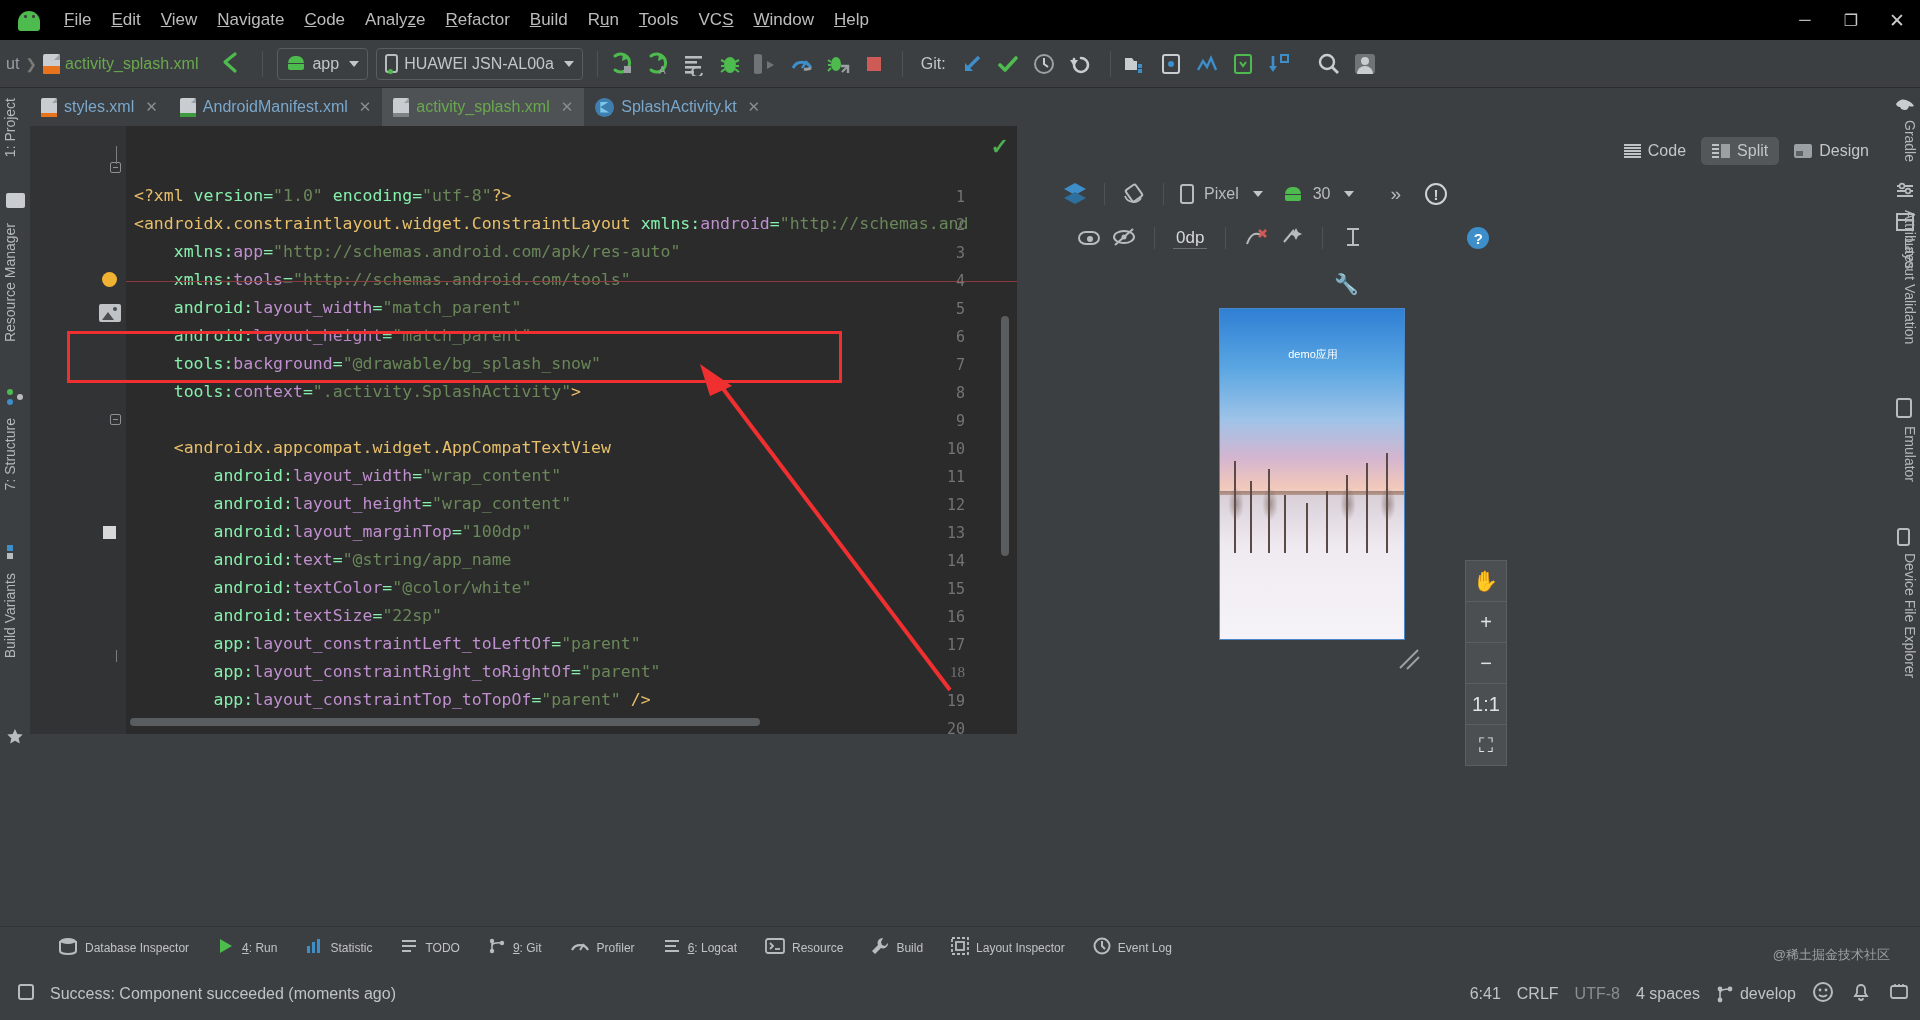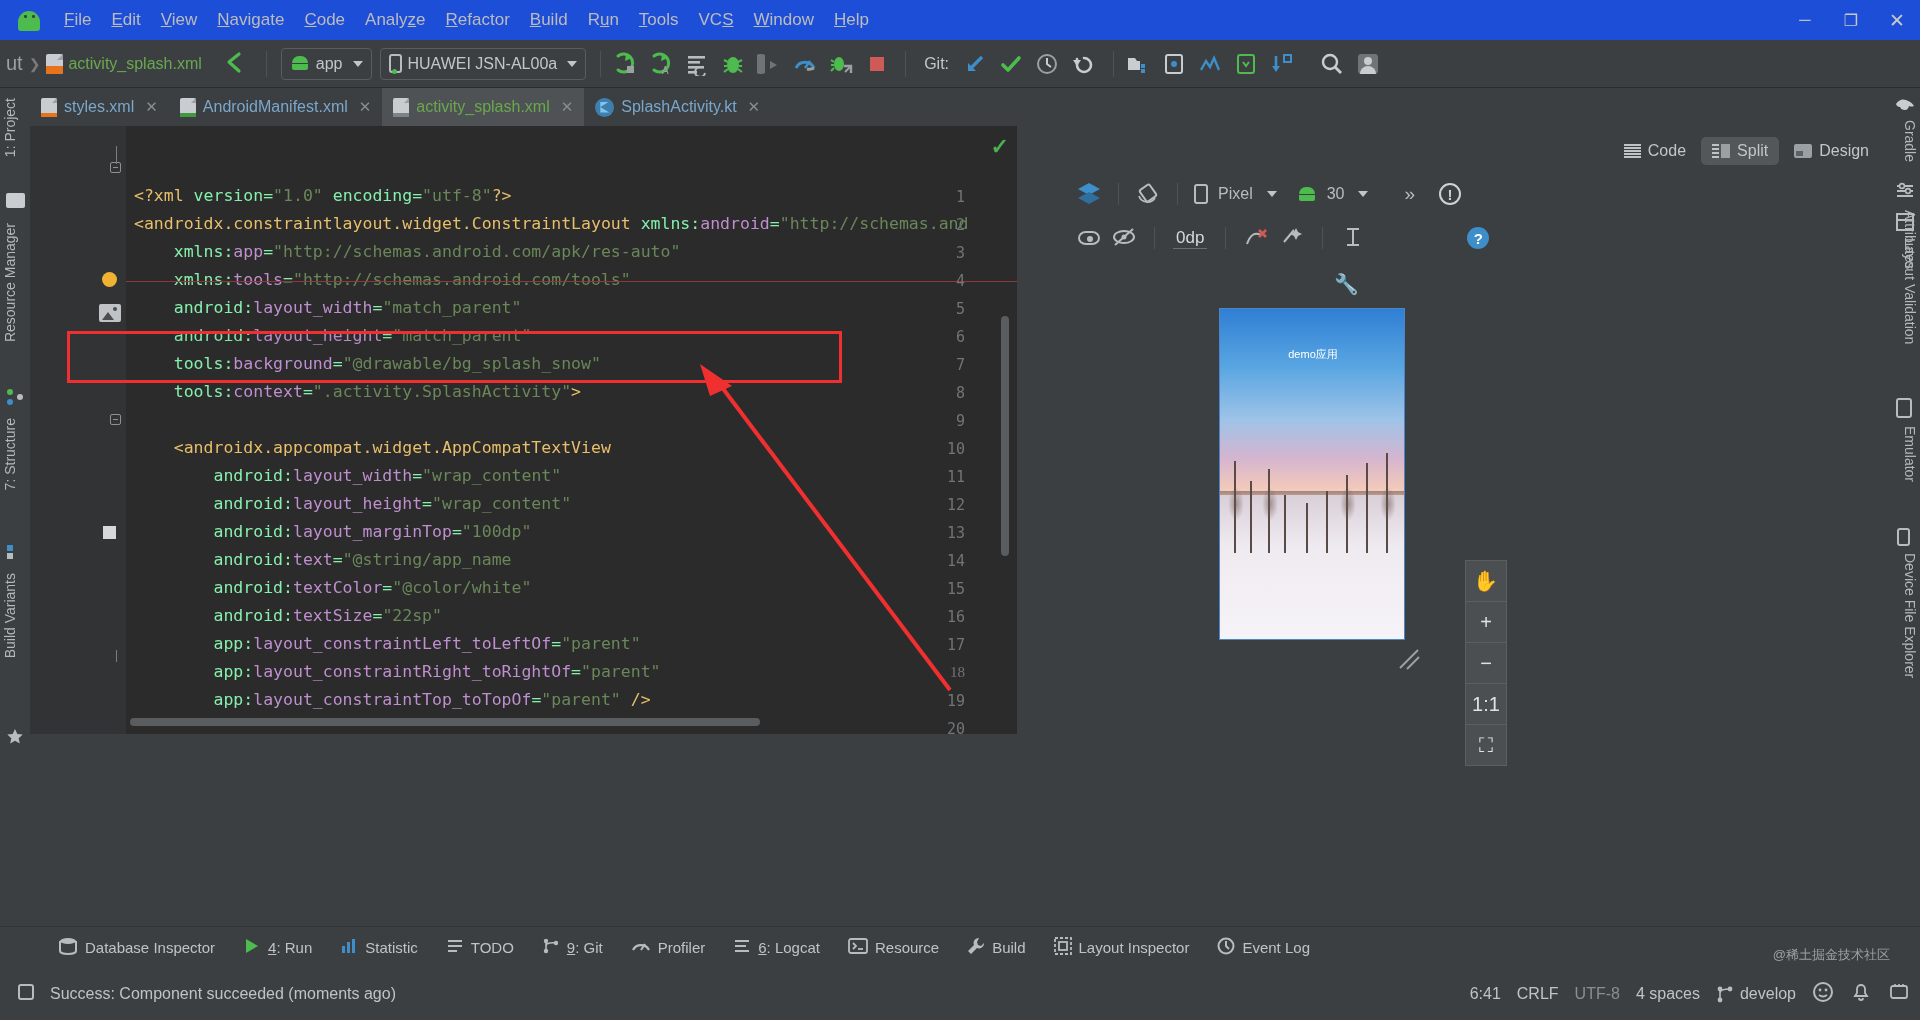--- a/index.html
+++ b/index.html
@@ -10,21 +10,21 @@
     font-family: "Liberation Sans", sans-serif;
     font-size: 13px;
     color: #bbbbbb;
     -webkit-font-smoothing: antialiased;
   }
   .app { position: relative; width: 1920px; height: 1020px; }
 
   
   .menubar {
     position: absolute; left: 0; top: 0; width: 1920px; height: 40px;
-    background: #1d4ed8; display: flex; align-items: center;
+    background: #000000; display: flex; align-items: center;
   }
   .droid-logo { width: 30px; height: 22px; margin: 0 10px 0 14px; position: relative; }
   .droid-logo .head {
     position: absolute; left: 4px; top: 2px; width: 22px; height: 11px;
     background: #4ebb4e; border-radius: 11px 11px 0 0;
   }
   .droid-logo .body {
     position: absolute; left: 4px; top: 13px; width: 22px; height: 9px;
     background: #4ebb4e; border-radius: 0 0 3px 3px;
   }
@@ -44,21 +44,21 @@
   .winbtn { width: 46px; height: 40px; display:flex; align-items:center; justify-content:center;
             font-size: 16px; color: #c8c8c8; }
   .winbtn.close { font-size: 19px; }
 
   
   .navbar {
     position: absolute; left: 0; top: 40px; width: 1920px; height: 48px;
     background: #3c3f41; border-bottom: 1px solid #2b2b2b;
     display: flex; align-items: center; padding-left: 6px;
   }
-  .crumb { font-size: 20px; color: #9aa0a6; }
+  .crumb { font-size: 16px; color: #9aa0a6; }
   .crumb-sep { color: #7a7a7a; margin: 0 6px; font-size: 14px; }
   .crumb-file { color: #6aa84f; font-size: 16px; }
   .xmlicon {
     display:inline-block; width: 17px; height: 20px; position: relative; vertical-align: -4px; margin-right: 5px;
     background: #c9ccd1; border-radius: 2px;
   }
   .xmlicon:after {
     content:''; position:absolute; left:0; bottom:0; width: 17px; height: 8px; background:#e8731c;
     border-radius: 0 0 2px 2px;
   }
@@ -167,21 +167,21 @@
   
   .editor-status {
     position:absolute; left: 30px; top: 736px; width: 1487px; height: 32px;
     display:flex; align-items:center; padding-left: 96px; font-size: 16px; color:#b5b8ba;
   }
 
   
   .design {
     position:absolute; left: 1020px; top: 172px; width: 497px; height: 562px; background:#3c3f41;
   }
-  .design-toolbar { position:absolute; left: 42px; top: 0; width: 453px; height: 44px;
+  .design-toolbar { position:absolute; left: 28px; top: 0; width: 453px; height: 44px;
       display:flex; align-items:center; gap: 10px; padding-left: 14px; }
   .design-toolbar2 { position:absolute; left: 44px; top: 44px; width: 453px; height: 44px;
       display:flex; align-items:center; gap: 12px; padding-left: 14px; }
   .phone-ic { width:14px;height:20px;border:2px solid #b9bcbe;border-radius:3px; }
   .dt-label { font-size:16px; color:#b9bcbe; }
   .api-ic { width:20px;height:14px; position:relative; }
   .api-ic .h { position:absolute;left:2px;top:0;width:16px;height:7px;background:#4ebb4e;border-radius:8px 8px 0 0;}
   .api-ic .b { position:absolute;left:2px;top:8px;width:16px;height:6px;background:#4ebb4e;border-radius:0 0 2px 2px;}
   .eye-ic { width:22px;height:14px;border:2px solid #b9bcbe; border-radius:50%/70%; position:relative;}
   .eye-ic:after{content:'';position:absolute;left:7px;top:3px;width:6px;height:6px;border-radius:50%;background:#b9bcbe;}
@@ -234,21 +234,21 @@
   }
   .vtool.r180 { transform: rotate(180deg); }
   .palette-strip { position:absolute; left: 1020px; top: 172px; width: 44px; height: 562px; background:#3c3f41; }
 
   
   .bottombar {
     position:absolute; left:0; bottom: 52px; width: 1920px; height: 42px;
     background:#3c3f41; display:flex; align-items:center; gap: 0px; padding-left: 44px;
     border-top:1px solid #323436;
   }
-  .bbtn { display:flex; align-items:center; gap: 7px; padding: 4px 14px; font-size: 15px; color:#c0c3c5; white-space:nowrap;}
+  .bbtn { display:flex; align-items:center; gap: 7px; padding: 4px 14px; font-size: 12px; color:#c0c3c5; white-space:nowrap;}
   .bbtn u { text-decoration: underline; }
   .statusbar {
     position:absolute; left:0; bottom: 0; width: 1920px; height: 52px;
     background:#3c3f41; display:flex; align-items:center; padding-left: 10px; font-size: 16px; color:#c0c3c5;
   }
   .sb-right { position:absolute; right: 10px; display:flex; align-items:center; gap: 16px; }
   .sb-item { font-size: 16px; color:#c0c3c5; white-space:nowrap; }
   .sb-item.dim { color:#8b8e90; }
   .watermark { position:absolute; right: 30px; bottom: 56px; font-size: 13px; color:#9aa0a3; }
 </style>

